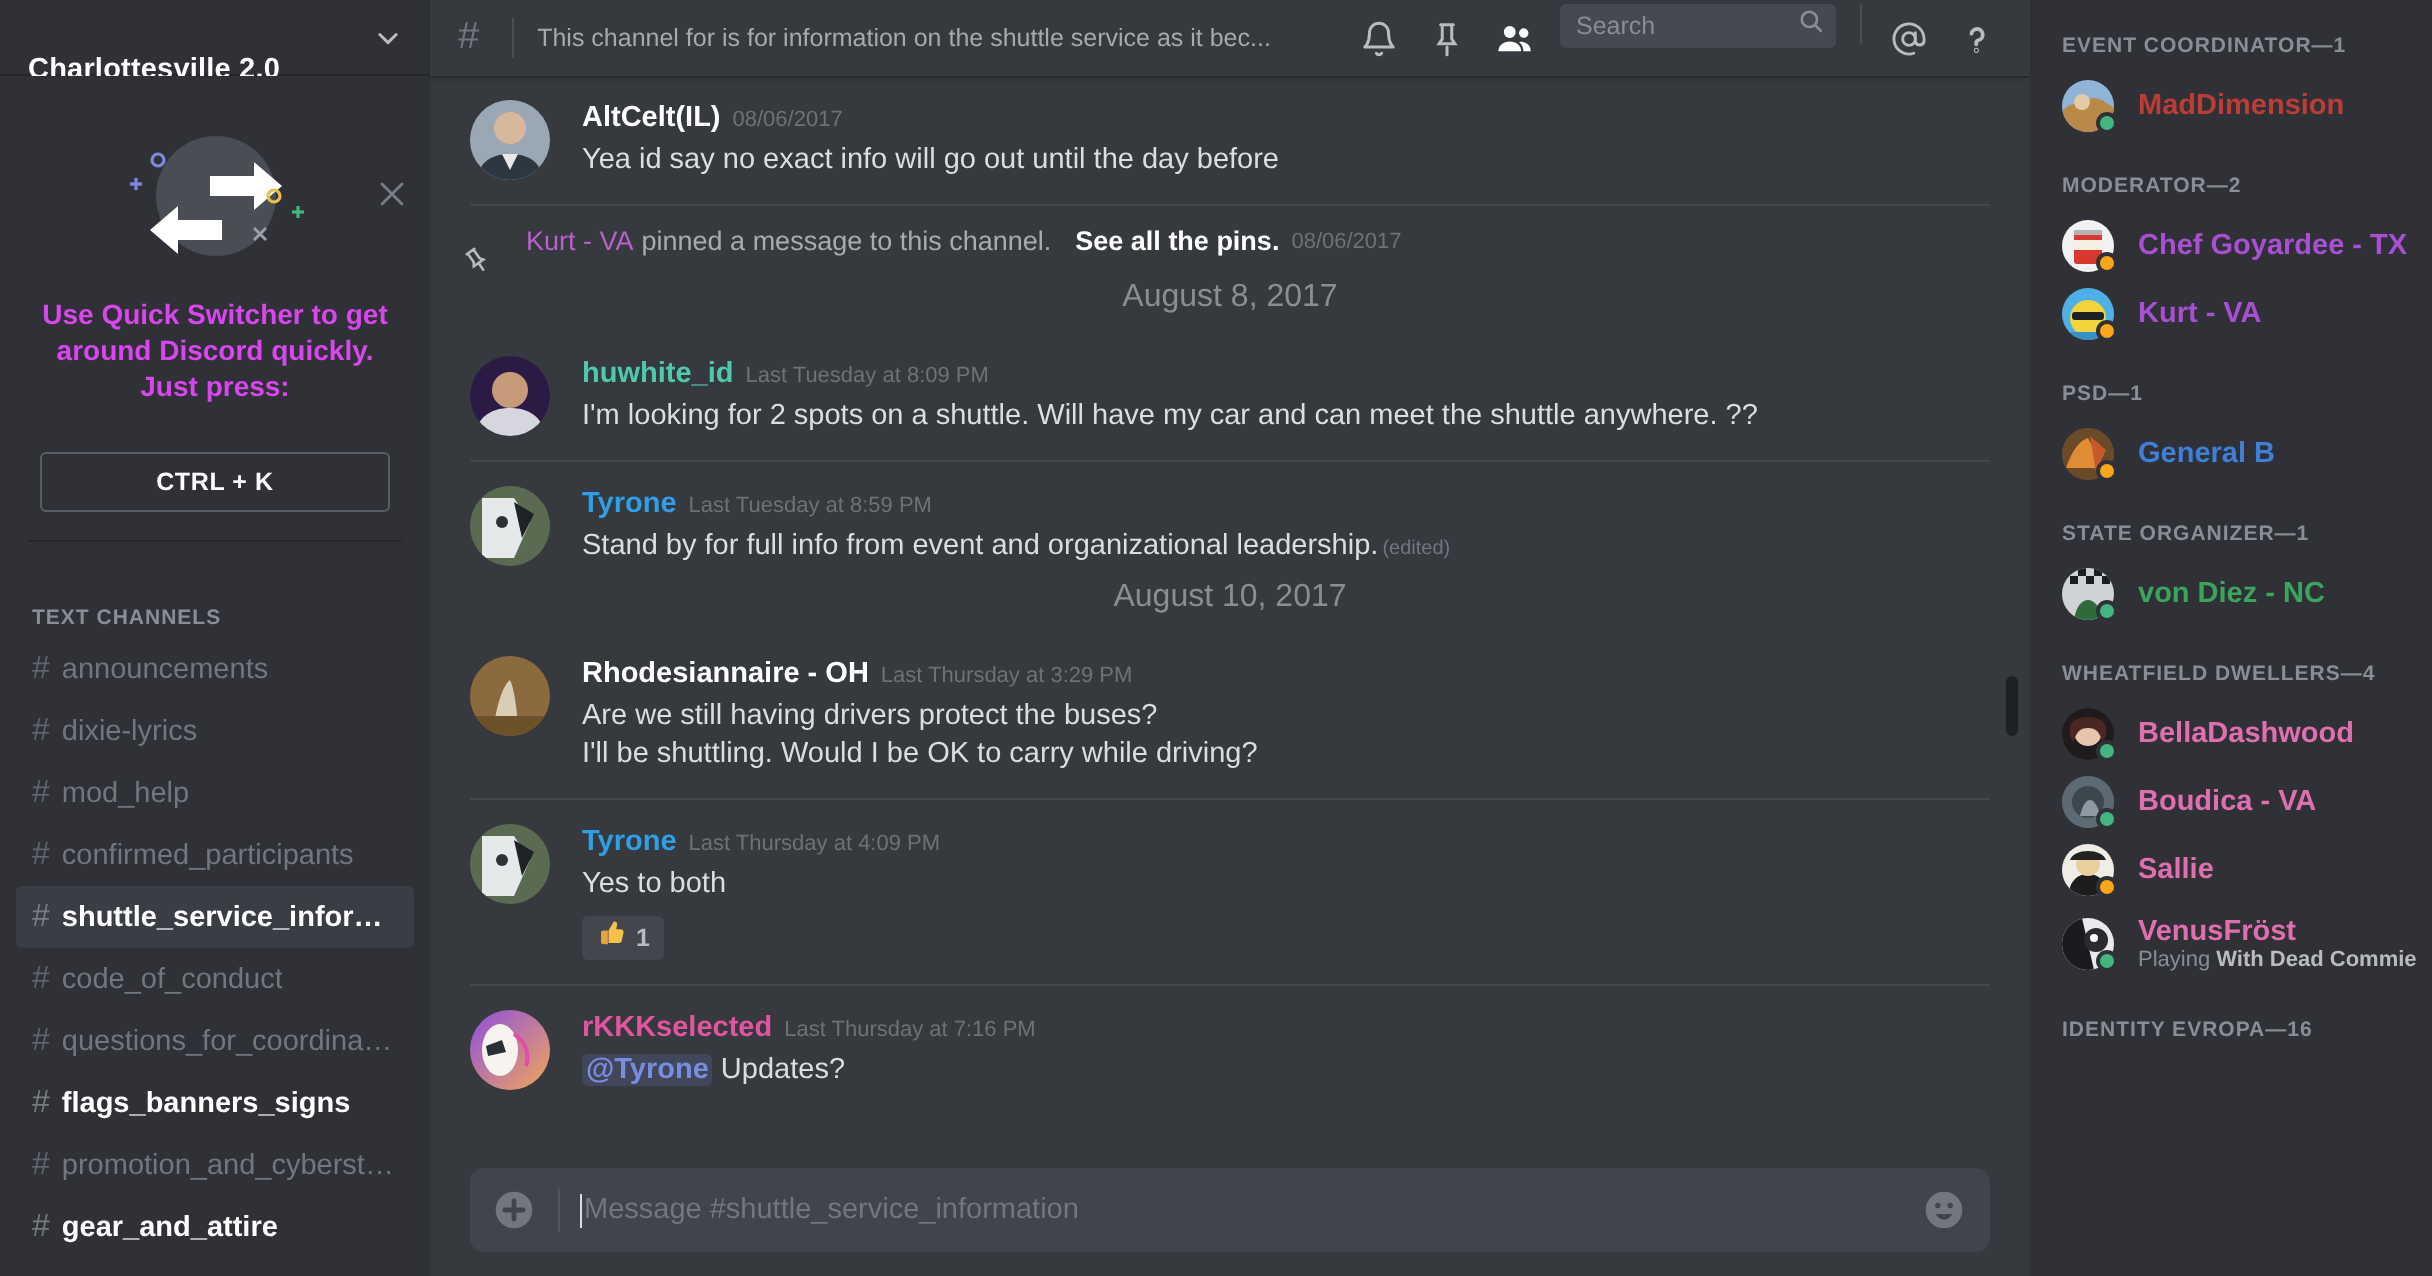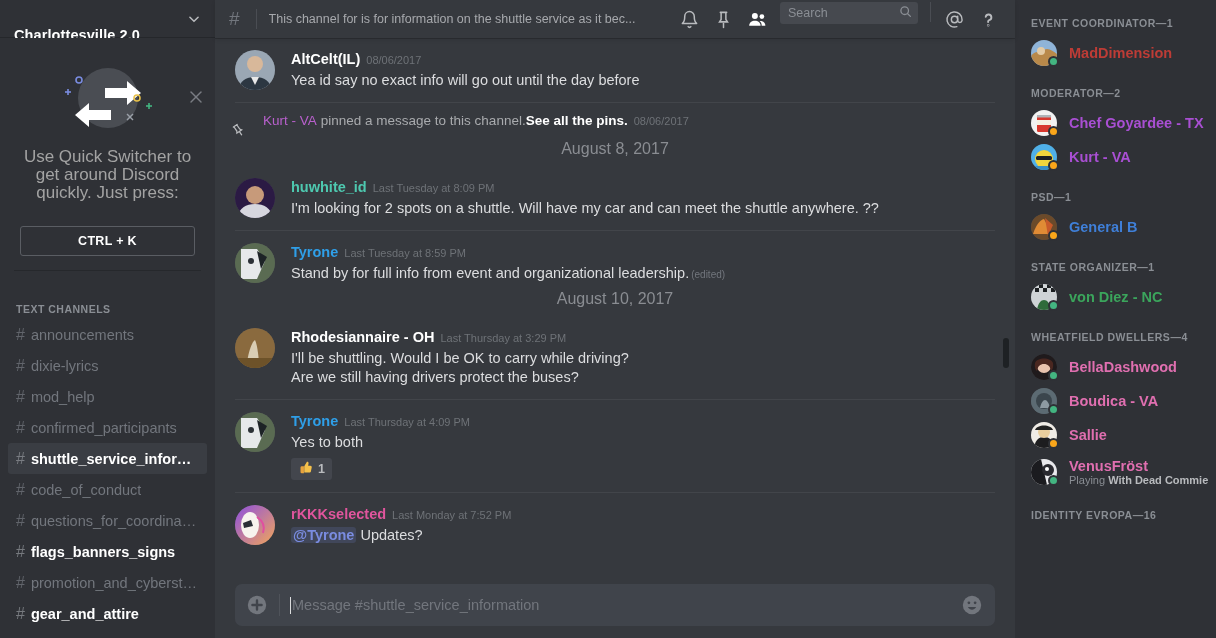--- a/index.html
+++ b/index.html
@@ -23,21 +23,21 @@
   .server-name { color: #fff; font-size: 14.5px; font-weight: bold; letter-spacing: .1px; flex: 1; white-space: nowrap; overflow: hidden; margin-top: 32px; }
   .chev { color: #b9bbbe; width: 14px; height: 14px; display: block; }
 
   
   .qs-promo { position: relative; background: #2f3136; padding: 10px 14px 18px; text-align: center; }
   .qs-close { position: absolute; top: 52px; right: 12px; width: 14px; height: 14px; cursor: pointer; }
   .qs-close svg { display: block; }
   .qs-art { height: 78px; position: relative; margin: 14px 0 8px; }
   .qs-circle { position: absolute; left: 50%; top: 6px; transform: translateX(-50%); width: 60px; height: 60px; border-radius: 50%; background: #4a4d53; }
   .qs-art svg { position: absolute; left: 50%; top: 6px; transform: translateX(-50%); }
-  .qs-text { color: #a3a3a3; font-size: 17px; line-height: 18px; padding: 0 2px; }
+  .qs-text { color: #d946ef; font-size: 14px; line-height: 18px; padding: 0 2px; font-weight: bold; }
   .qs-btn {
     margin: 24px 6px 0; height: 30px; border: 1px solid #5a5d63; border-radius: 3px;
     background: transparent; color: #fff; font-size: 12.5px; font-weight: bold;
     display: flex; align-items: center; justify-content: center; cursor: pointer;
     font-family: "Liberation Sans", sans-serif; width: calc(100% - 12px); letter-spacing: .3px;
   }
   .qs-sep { height: 1px; background: #26282c; margin-top: 14px; }
 
   
   .channels { flex: 1 1 auto; overflow: hidden; padding-top: 14px; }
@@ -90,21 +90,21 @@
   .m-user { font-size: 14.5px; font-weight: bold; cursor: pointer; }
   .m-time { color: #6e7277; font-size: 11px; margin-left: 6px; }
   .m-text { color: #dcdddf; font-size: 14.5px; line-height: 19px; word-wrap: break-word; }
   .m-edited { color: #72767d; font-size: 10px; margin-left: 2px; }
   .mention { background: rgba(115,138,219,.18); color: #7a8ce0; border-radius: 3px; padding: 0 2px; font-weight: bold; cursor: pointer; }
   .divider-line { height: 1px; background: #42454a; margin: 10px 20px 0; }
 
   .sys-msg { display: flex; align-items: center; padding: 10px 20px 8px 20px; font-size: 13.5px; color: #a9abae; }
   .sys-icon { width: 16px; margin-right: 12px; display: flex; justify-content: center; }
   .sys-user { color: #b860cc; margin-right: 4px; }
-  .sys-link { color: #fff; font-weight: bold; cursor: pointer; margin-left: 0; }
+  .sys-link { color: #fff; font-weight: bold; cursor: pointer; margin-left: 12px; }
   .sys-time { color: #6e7277; font-size: 11px; margin-left: 6px; }
 
   .date-sep { text-align: center; color: #8a8d92; font-size: 16px; padding: 4px 0 8px; }
 
   .reactions { display: flex; margin-top: 6px; }
   .reaction {
     display: flex; align-items: center; gap: 5px; height: 22px; padding: 0 7px;
     background: #43464d; border-radius: 3px; cursor: pointer;
   }
   .reaction .cnt { color: #b9bbbe; font-size: 12.5px; font-weight: 600; }
@@ -354,22 +354,22 @@
           <div class="msg">
             <div class="avatar">
               <svg width="40" height="40">
                 <rect width="40" height="40" fill="#8a6a3e"></rect>
                 <path d="M12 34c2-12 5-20 8-22 2 4 3 12 4 22z" fill="#d9cdb4"></path>
                 <rect y="30" width="40" height="10" fill="#6d5229"></rect>
               </svg>
             </div>
             <div class="m-body">
               <div class="m-head"><span class="m-user" style="color:#ffffff">Rhodesiannaire - OH</span><span class="m-time">Last Thursday at 3:29 PM</span></div>
+              <div class="m-text">Are we still having drivers protect the buses?</div>
               <div class="m-text">I'll be shuttling. Would I be OK to carry while driving?</div>
-              <div class="m-text">Are we still having drivers protect the buses?</div>
             </div>
           </div>
           <div class="divider-line"></div>
           <div class="msg">
             <div class="avatar">
               <svg width="40" height="40">
                 <rect width="40" height="40" fill="#5a6b52"></rect>
                 <path d="M6 6h16l8 12-8 18H6z" fill="#e6e9ea"></path>
                 <path d="M22 8l10 6-6 12z" fill="#1d2326"></path>
                 <circle cx="16" cy="18" r="3" fill="#2b3136"></circle>
@@ -399,21 +399,21 @@
                     <stop offset="1" stop-color="#f2a65a"></stop>
                   </linearGradient>
                 </defs>
                 <rect width="40" height="40" fill="url(#rk)"></rect>
                 <ellipse cx="15" cy="20" rx="9" ry="13" fill="#f7f3ee"></ellipse>
                 <path d="M8 18l8-3 2 6-9 2z" fill="#2a2f36"></path>
                 <path d="M22 12c6 4 8 10 6 16" stroke="#e04fa0" stroke-width="2" fill="none"></path>
               </svg>
             </div>
             <div class="m-body">
-              <div class="m-head"><span class="m-user" style="color:#e0559d">rKKKselected</span><span class="m-time">Last Monday at 7:52 PM</span></div>
+              <div class="m-head"><span class="m-user" style="color:#e0559d">rKKKselected</span><span class="m-time">Last Thursday at 7:16 PM</span></div>
               <div class="m-text"><span class="mention">@Tyrone</span> Updates?</div>
             </div>
           </div>
         </div>
       <div class="scrollbar">
         <div class="scrollthumb"></div>
       </div>
     </div>
 
     <div class="composer">

